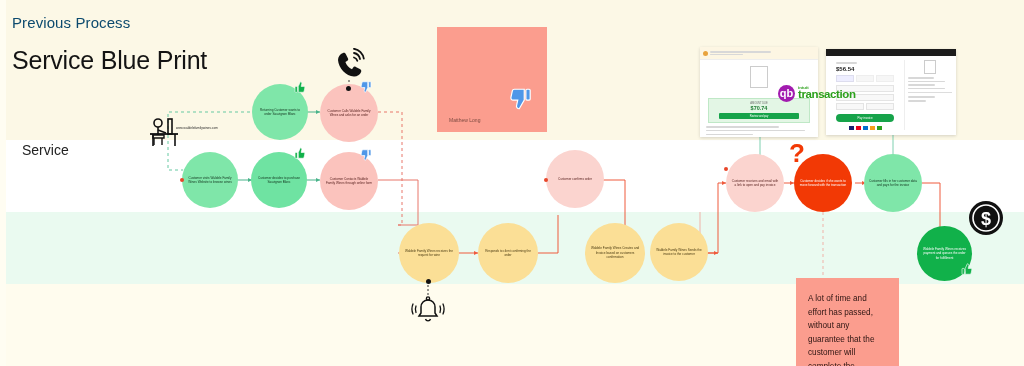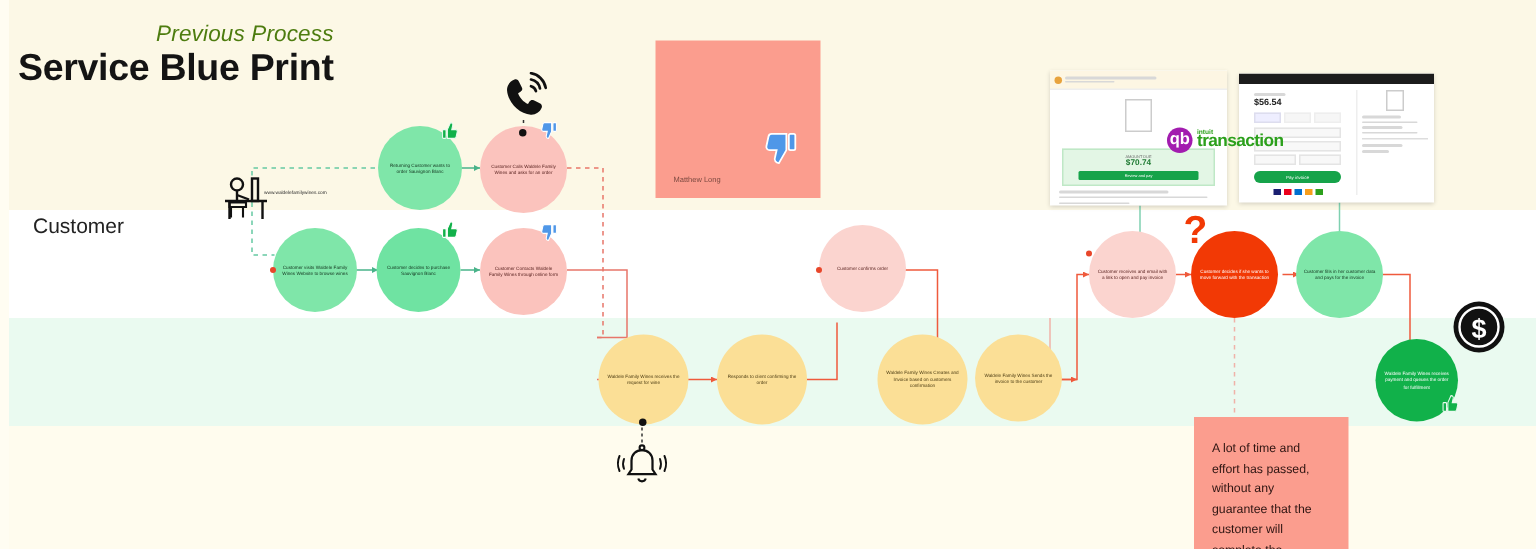--- a/index.html
+++ b/index.html
@@ -14,22 +14,22 @@
   
   .band{position:absolute;left:0;width:1024px;}
   .band-header{top:0;height:140px;background:#fcf8e6;}
   .band-customer{top:140px;height:72px;background:#ffffff;}
   .band-wfw{top:212px;height:72px;background:#eafaf0;}
   .band-bottom{top:284px;height:82px;background:#fffcee;}
   .band-left-strip{position:absolute;left:0;top:0;width:6px;height:366px;background:#fffdf2;}
 
   
   .title-wrap{position:absolute;left:12px;top:14px;}
-  .kicker{font-style:italic;font-size:15px;color:#4d7c0f;letter-spacing:.1px;text-align:right;}
-  .title{font-size:25px;font-weight:700;color:#141414;margin-top:0;letter-spacing:-.2px;}
+  .kicker{font-size:15px;color:#0c4a6e;letter-spacing:.1px;}
+  .title{font-size:25px;font-weight:400;color:#141414;margin-top:15px;letter-spacing:-.2px;}
 
   
   .lane-label{position:absolute;font-size:14px;color:#222;white-space:nowrap;}
   .lane-customer{left:22px;top:142px;}
   .lane-wfw{left:22px;top:248px;}
 
   
   .node{position:absolute;border-radius:50%;display:flex;align-items:center;
         justify-content:center;text-align:center;box-sizing:border-box;}
   .node span{font-size:3.1px;line-height:1.45;display:block;padding:0 5px;
@@ -101,21 +101,21 @@
   <div class="band band-customer"></div>
   <div class="band band-wfw"></div>
   <div class="band band-bottom"></div>
   <div class="band-left-strip"></div>
 
   <div class="title-wrap">
     <div class="kicker">Previous Process</div>
     <div class="title">Service Blue Print</div>
   </div>
 
-  <div class="lane-label lane-customer">Customer</div>
+  <div class="lane-label lane-customer">Service</div>
 
   <svg class="svg-layer">
     <defs>
       <marker id="ah-t" markerWidth="5" markerHeight="5" refX="4" refY="2" orient="auto">
         <path d="M0,0 L4,2 L0,4 z" fill="#49b38a"></path>
       </marker>
       <marker id="ah-p" markerWidth="5" markerHeight="5" refX="4" refY="2" orient="auto">
         <path d="M0,0 L4,2 L0,4 z" fill="#e8766a"></path>
       </marker>
       <marker id="ah-r" markerWidth="5" markerHeight="5" refX="4" refY="2" orient="auto">

